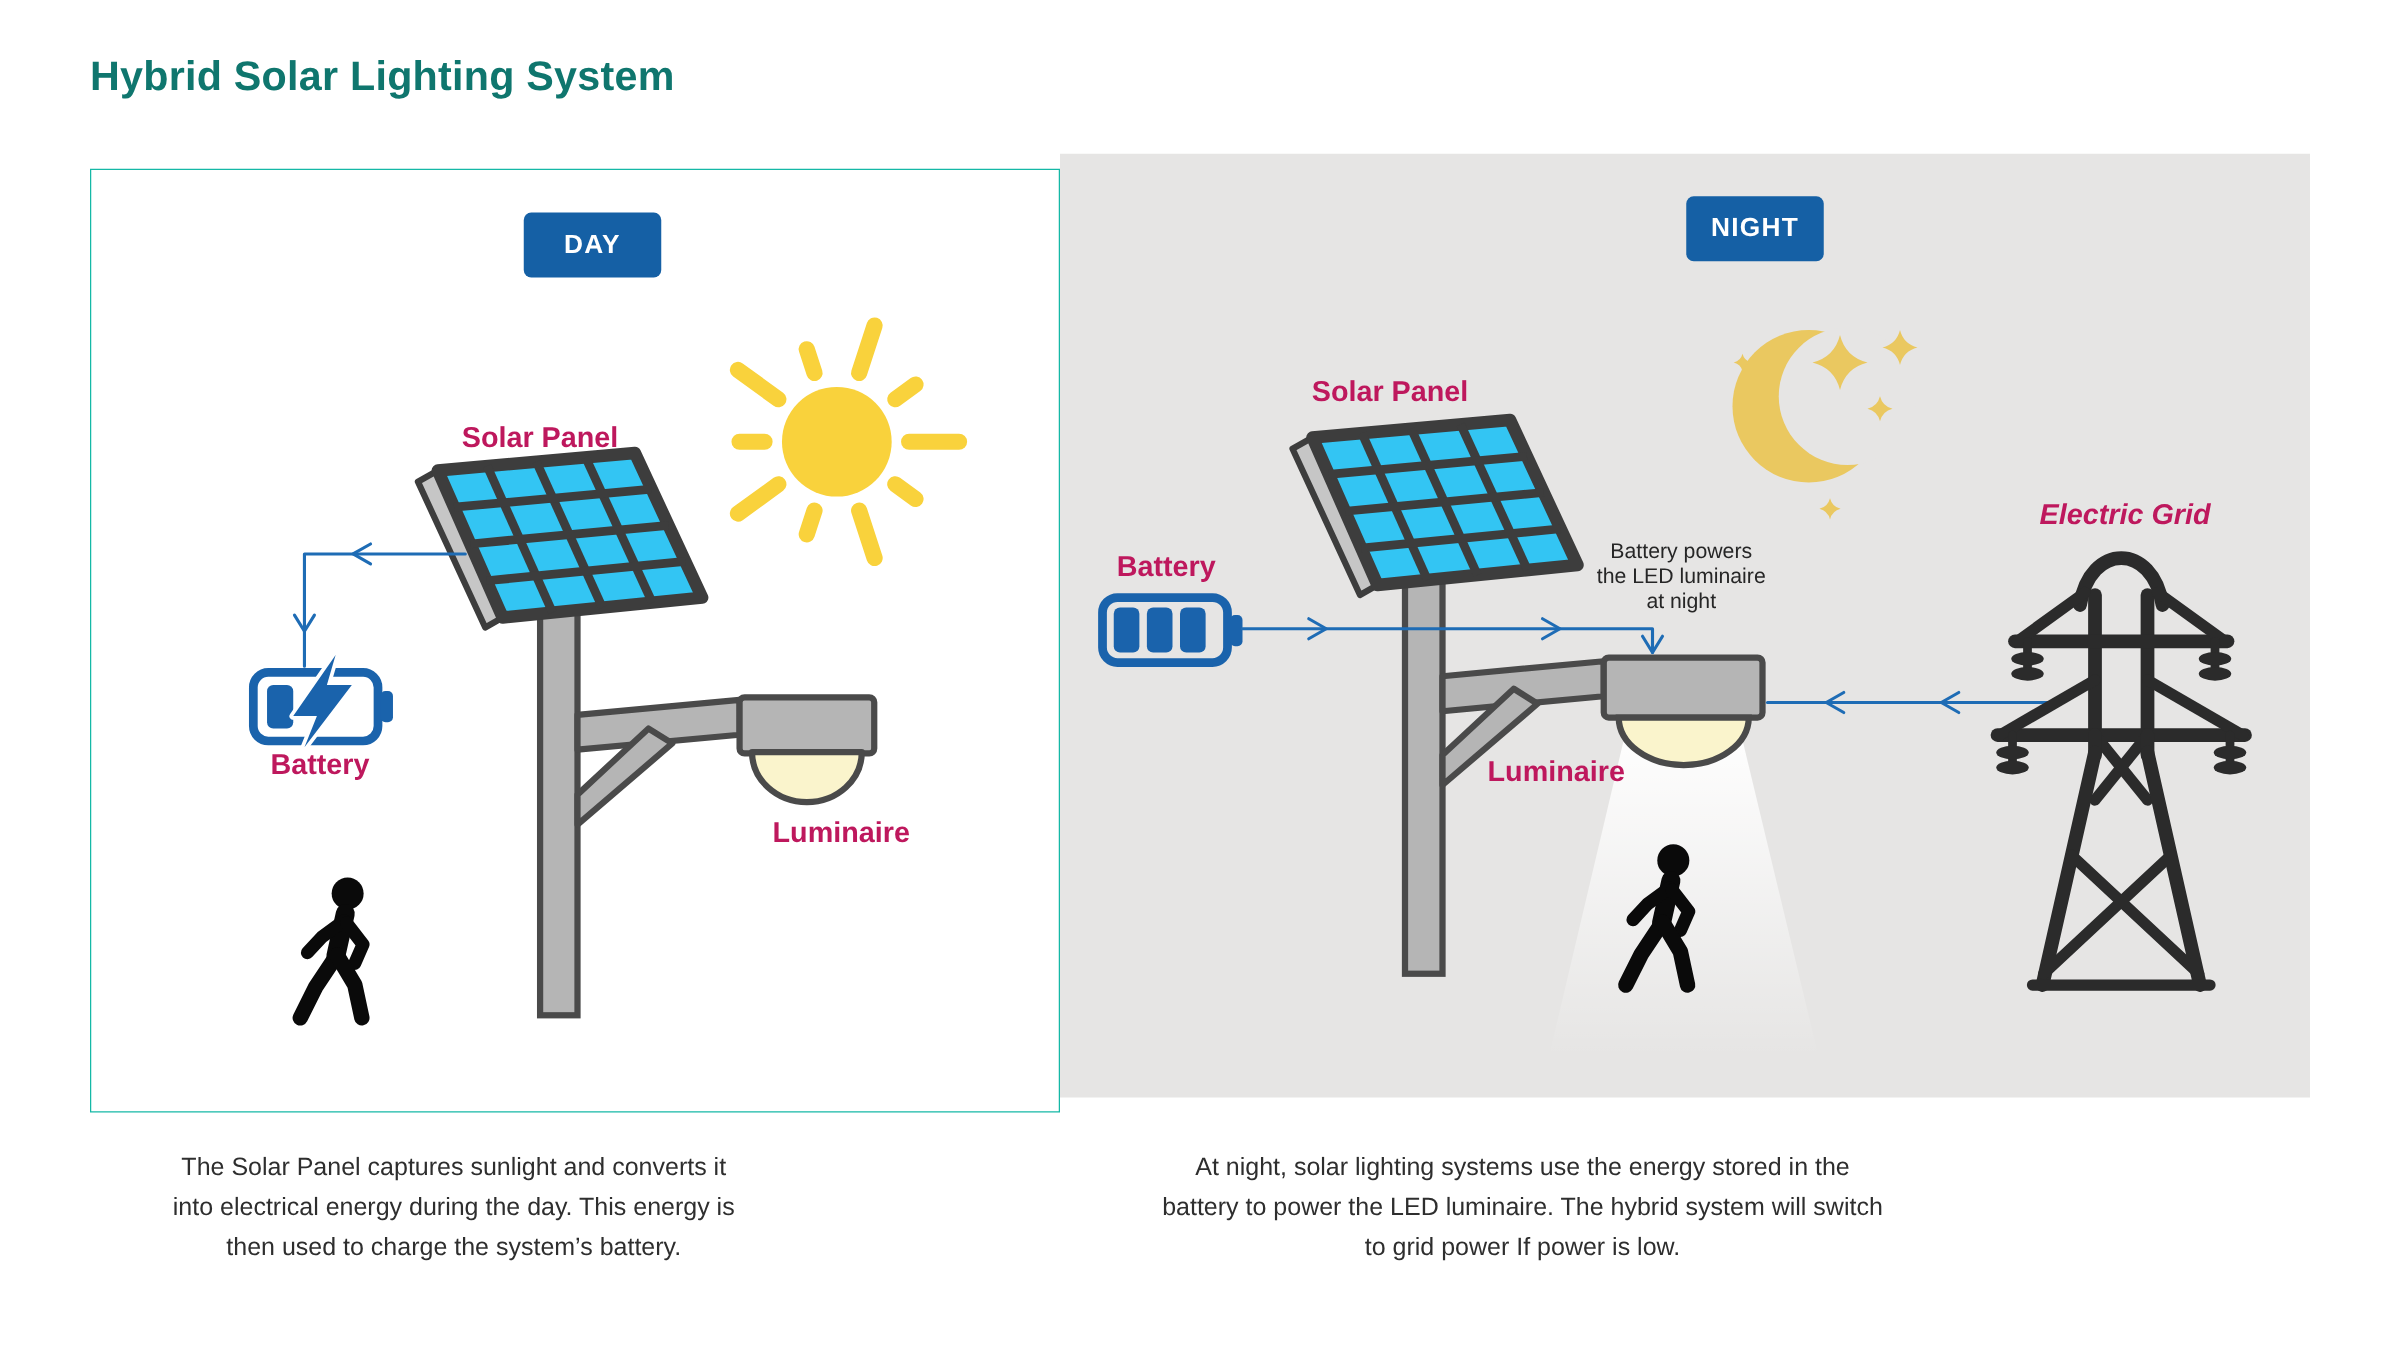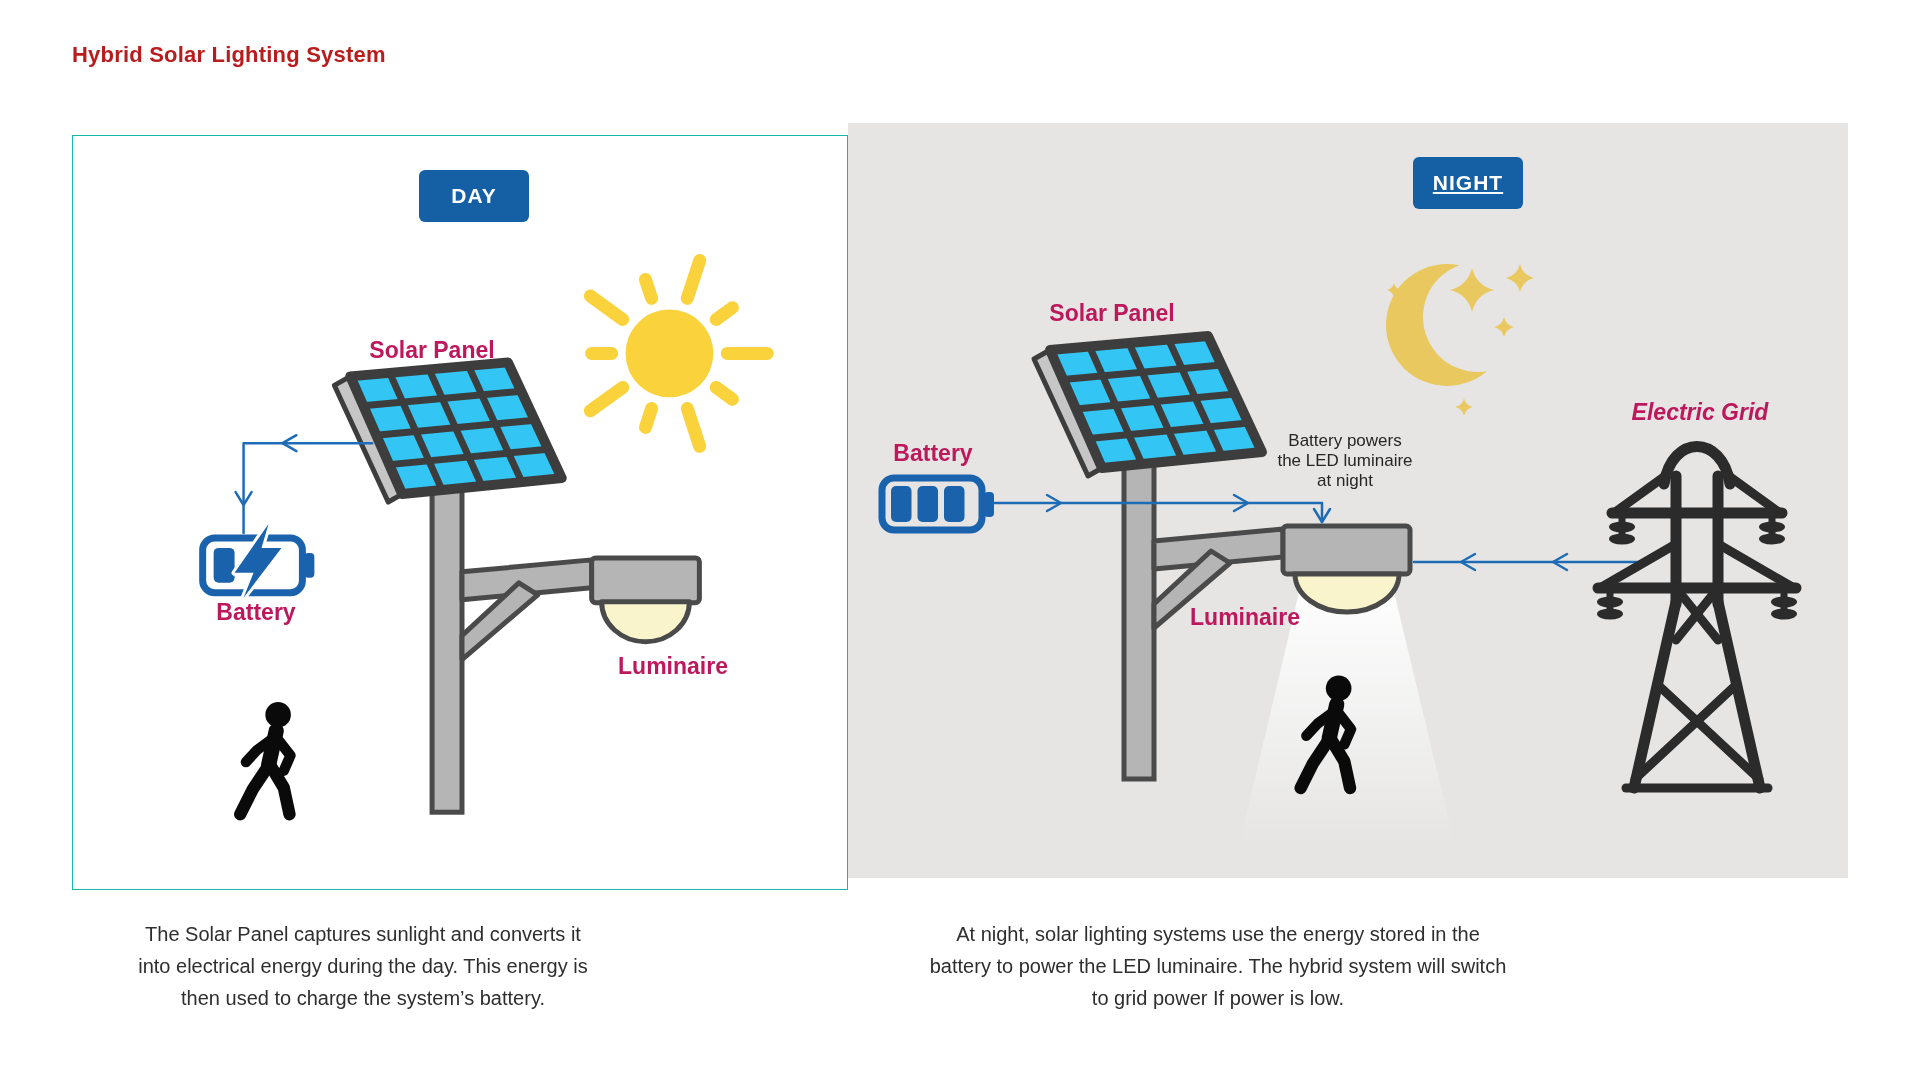--- a/index.html
+++ b/index.html
@@ -1,18 +1,18 @@
 <!DOCTYPE html>
 <html><head>
 <meta charset="utf-8">
 <style>
   html,body{margin:0;padding:0;background:#ffffff;}
   .canvas{position:relative;width:1920px;height:1080px;background:#ffffff;
           font-family:"Liberation Sans",sans-serif;overflow:hidden;}
-  .title{position:absolute;left:72px;top:42px;font-size:22px;font-weight:700;color:#b91c1c;letter-spacing:.2px;}
+  .title{position:absolute;left:72px;top:42px;font-size:33px;font-weight:700;color:#0f766e;letter-spacing:.2px;}
   .panel{position:absolute;top:123px;height:755px;}
   .panel.day{left:72px;width:776px;background:#ffffff;border:1px solid #14b8a6;box-sizing:border-box;margin-top:12px;}
   .panel.night{left:848px;width:1000px;background:#e6e5e4;}
   svg.scene{position:absolute;left:0;top:0;width:100%;height:100%;display:block;}
   .centered{position:absolute;transform:translate(-50%,-50%);text-align:center;white-space:pre-line;}
   .badge{background:#1560a5;color:#ffffff;font-weight:700;font-size:21px;letter-spacing:1px;
          border-radius:6px;width:110px;height:52px;display:flex;align-items:center;justify-content:center;}
   .blabel{color:#be185d;font-weight:700;font-size:23px;white-space:nowrap;}
   .note{font-size:17px;line-height:20px;color:#262626;width:220px;}
   .caption{position:absolute;transform:translateX(-50%);text-align:center;white-space:pre-line;
@@ -192,21 +192,21 @@
         <line x1="828" y1="464" x2="828" y2="480" stroke-width="11"></line>
         <line x1="870" y1="464" x2="870" y2="480" stroke-width="11"></line>
         <line x1="828" y1="478" x2="786" y2="664" stroke-width="11"></line>
         <line x1="870" y1="478" x2="912" y2="664" stroke-width="11"></line>
         <line x1="809" y1="560" x2="911" y2="655" stroke-width="9"></line>
         <line x1="889" y1="560" x2="787" y2="655" stroke-width="9"></line>
         <line x1="778" y1="664" x2="920" y2="664" stroke-width="9"></line>
       </g>
     </svg>
 
-    <div class="centered badge" style="left:620px;top:60px;text-decoration:underline;">NIGHT</div>
+    <div class="centered badge" style="left:556px;top:60px;">NIGHT</div>
     <div class="centered blabel" style="left:264px;top:190px;">Solar Panel</div>
     <div class="centered blabel" style="left:85px;top:330px;">Battery</div>
     <div class="centered blabel" style="left:397px;top:494px;">Luminaire</div>
     <div class="centered blabel" style="left:852px;top:289px;font-style:italic;">Electric Grid</div>
     <div class="centered note" style="left:497px;top:338px;">Battery powers
 the LED luminaire
 at night</div>
   </div>
 
   <div class="caption" style="left:363px;top:918px;">The Solar Panel captures sunlight and converts it

